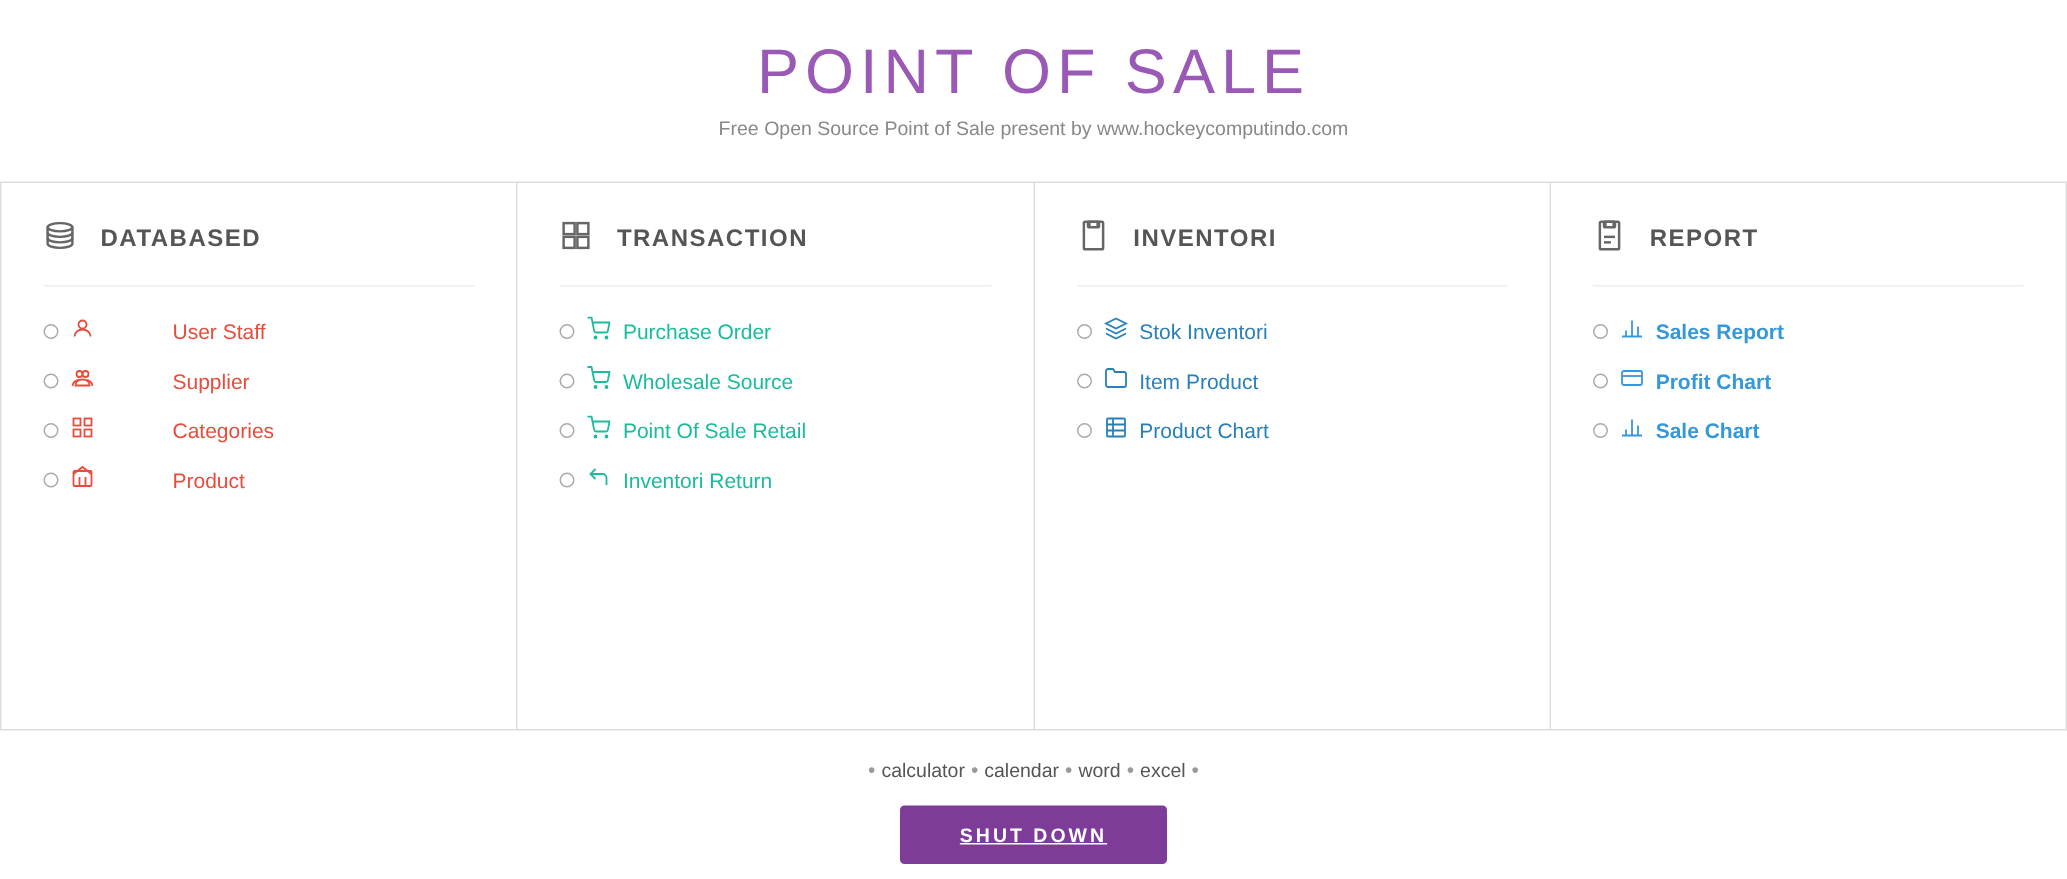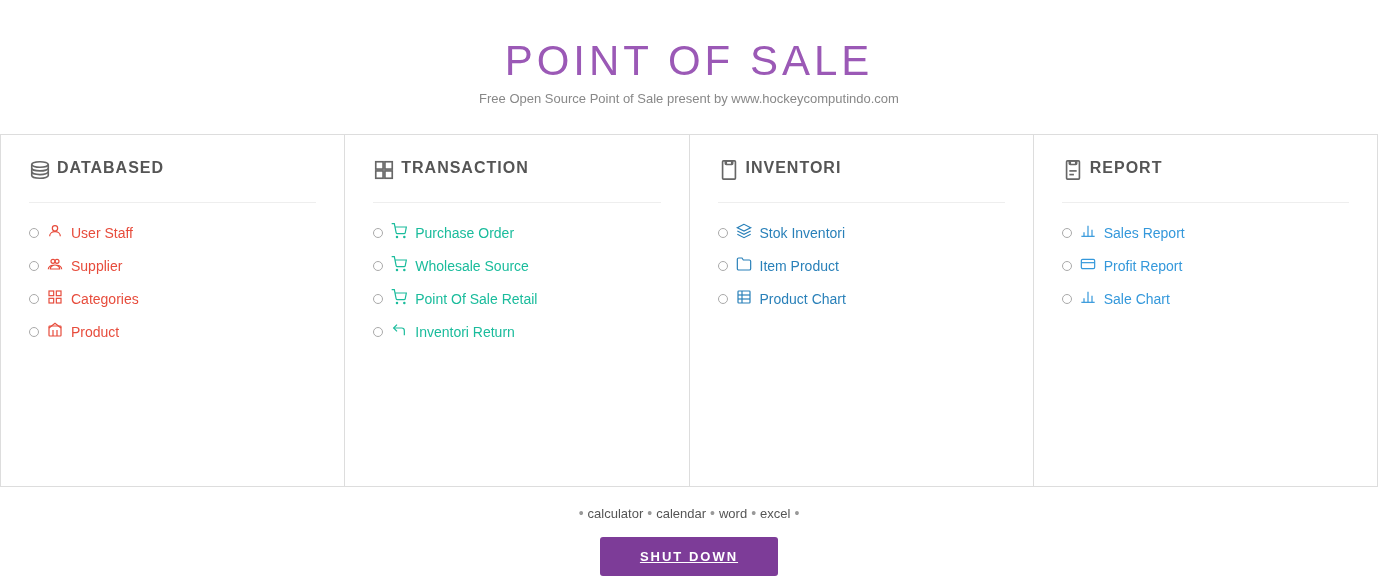--- a/index.html
+++ b/index.html
@@ -8,21 +8,21 @@
       background: #fff;
       color: #333;
       min-height: 586px;
       display: flex;
       flex-direction: column;
       align-items: center;
     }
 
     .header {
       text-align: center;
-      padding: 37px 0 10px 0;
+      padding: 24px 0 10px 0;
       width: 100%;
     }
 
     .main-title {
       font-size: 42px;
       color: #9b59b6;
       font-weight: 300;
       letter-spacing: 4px;
     }
 
@@ -47,21 +47,22 @@
       padding: 24px 28px 24px 28px;
       min-height: 300px;
     }
 
     .panel:last-child {
       border-right: none;
     }
 
     .panel-header {
       display: flex;
-      gap: 6px;
+      align-items: center;
+      gap: 16px;
       padding-bottom: 16px;
       border-bottom: 1px solid #eee;
       margin-bottom: 20px;
     }
 
     .panel-title {
       font-size: 16px;
       font-weight: 600;
       letter-spacing: 1px;
       color: #555;
@@ -98,27 +99,27 @@
     .item-icon {
       font-size: 14px;
     }
 
     .item-link {
       cursor: pointer;
       text-decoration: none;
     }
 
     
-    .databased-link { color: #e74c3c; }
+    .databased-link { color: #e74c3c; margin-left: 44px; }
     
     .transaction-link { color: #1abc9c; }
     
     .inventori-link { color: #2980b9; }
     
-    .report-link { color: #3498db; }
+    .report-link { color: #3498db; font-weight: bold; }
 
     .footer {
       padding: 18px 0 10px 0;
       text-align: center;
       font-size: 14px;
       color: #666;
     }
 
     .footer-links {
       display: flex;
@@ -334,21 +335,21 @@
             </svg></span>
           <a class="item-link report-link">Sales Report</a>
         </li>
 
         <li class="panel-item">
           <span class="bullet"></span>
           <span class="item-icon"><svg xmlns="http://www.w3.org/2000/svg" width="16" height="16" viewBox="0 0 24 24" fill="none" stroke="#3498db" stroke-width="1.8">
               <rect x="2" y="5" width="20" height="14" rx="2"></rect>
               <line x1="2" y1="10" x2="22" y2="10"></line>
             </svg></span>
-          <a class="item-link report-link">Profit Report</a>
+          <a class="item-link report-link">Profit Chart</a>
         </li>
 
         <li class="panel-item">
           <span class="bullet"></span>
           <span class="item-icon"><svg xmlns="http://www.w3.org/2000/svg" width="16" height="16" viewBox="0 0 24 24" fill="none" stroke="#3498db" stroke-width="1.8">
               <line x1="18" y1="20" x2="18" y2="10"></line>
               <line x1="12" y1="20" x2="12" y2="4"></line>
               <line x1="6" y1="20" x2="6" y2="14"></line>
               <line x1="2" y1="20" x2="22" y2="20"></line>
             </svg></span>

